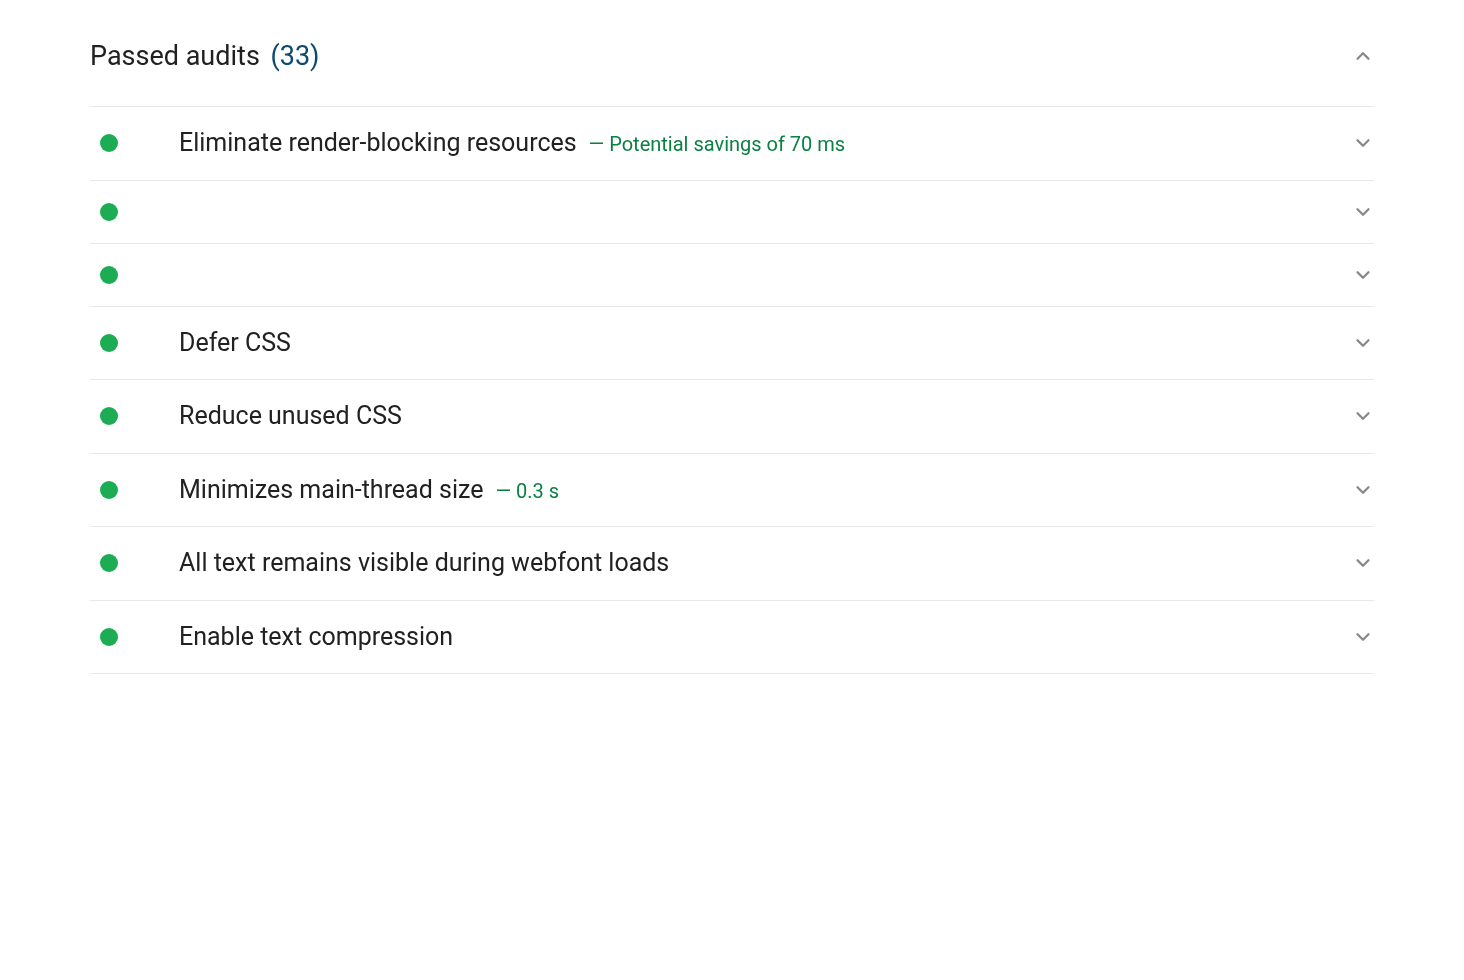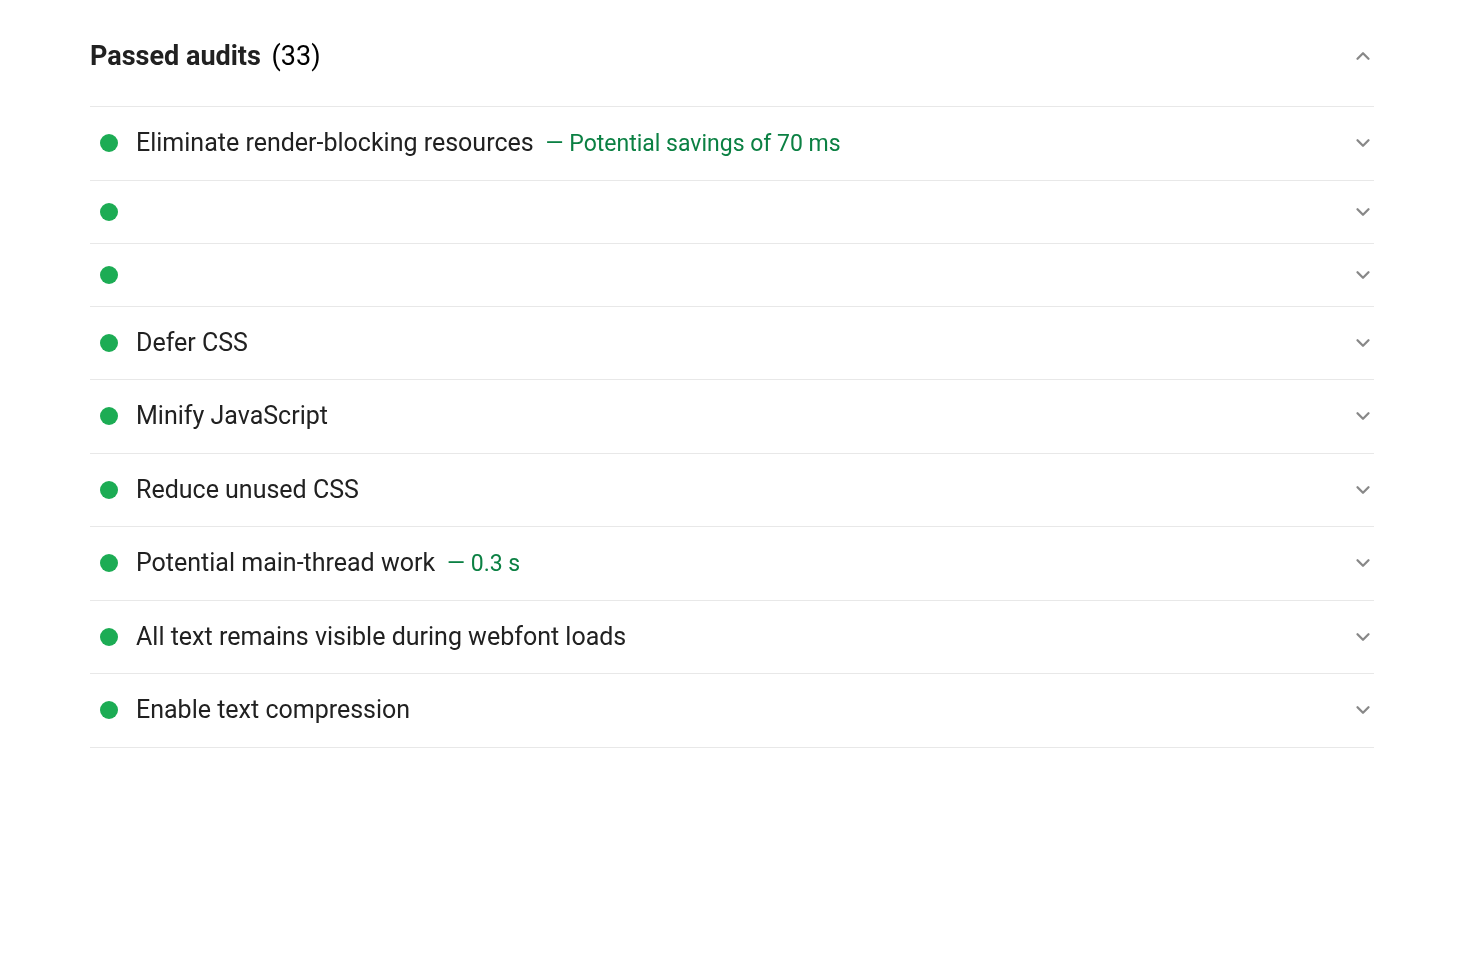--- a/index.html
+++ b/index.html
@@ -19,25 +19,25 @@
       align-items: center;
       justify-content: space-between;
       padding: 0 0 34px 0;
       cursor: pointer;
     }
     .header-title {
       font-size: 27px;
       color: #212121;
     }
     .header-title .label {
-      font-weight: 700;
+      font-weight: 400;
     }
     .header-title .count {
       font-weight: 400;
-      color: #000000;
+      color: #0c4a6e;
       margin-left: 4px;
     }
     .audit-row {
       display: flex;
       align-items: center;
       justify-content: space-between;
       border-top: 1px solid #e8e8e8;
       padding: 20px 0 20px 10px;
       cursor: pointer;
     }
@@ -51,23 +51,24 @@
       height: 18px;
       border-radius: 50%;
       background: #1cac54;
       flex-shrink: 0;
     }
     .audit-title {
       font-size: 25px;
       font-weight: 400;
       color: #212121;
       line-height: 1.3;
+      margin-left: 43px;
     }
     .audit-detail {
-      font-size: 23px;
+      font-size: 20px;
       font-weight: 400;
       color: #0b8043;
       margin-left: 8px;
     }
     .chevron {
       color: #888888;
       flex-shrink: 0;
     }
     .chevron svg {
       display: block;
@@ -130,43 +131,32 @@
       </div>
       <span class="chevron">
         <svg width="22" height="22" viewBox="0 0 24 24" fill="none" stroke="currentColor" stroke-width="2.5" stroke-linecap="round" stroke-linejoin="round">
           <polyline points="6 9 12 15 18 9"></polyline>
         </svg>
       </span>
     </div>
     <div class="audit-row">
       <div class="audit-left">
         <span class="pass-dot"></span>
-        <span><span class="audit-title">Minify JavaScript</span></span>
-      </div>
-      <span class="chevron">
-        <svg width="22" height="22" viewBox="0 0 24 24" fill="none" stroke="currentColor" stroke-width="2.5" stroke-linecap="round" stroke-linejoin="round">
-          <polyline points="6 9 12 15 18 9"></polyline>
-        </svg>
-      </span>
-    </div>
-    <div class="audit-row">
-      <div class="audit-left">
-        <span class="pass-dot"></span>
         <span><span class="audit-title">Reduce unused CSS</span></span>
       </div>
       <span class="chevron">
         <svg width="22" height="22" viewBox="0 0 24 24" fill="none" stroke="currentColor" stroke-width="2.5" stroke-linecap="round" stroke-linejoin="round">
           <polyline points="6 9 12 15 18 9"></polyline>
         </svg>
       </span>
     </div>
     <div class="audit-row">
       <div class="audit-left">
         <span class="pass-dot"></span>
-        <span><span class="audit-title">Potential main-thread work</span>  <span class="audit-detail"> — 0.3 s</span></span>
+        <span><span class="audit-title">Minimizes main-thread size</span>  <span class="audit-detail"> — 0.3 s</span></span>
       </div>
       <span class="chevron">
         <svg width="22" height="22" viewBox="0 0 24 24" fill="none" stroke="currentColor" stroke-width="2.5" stroke-linecap="round" stroke-linejoin="round">
           <polyline points="6 9 12 15 18 9"></polyline>
         </svg>
       </span>
     </div>
     <div class="audit-row">
       <div class="audit-left">
         <span class="pass-dot"></span>

